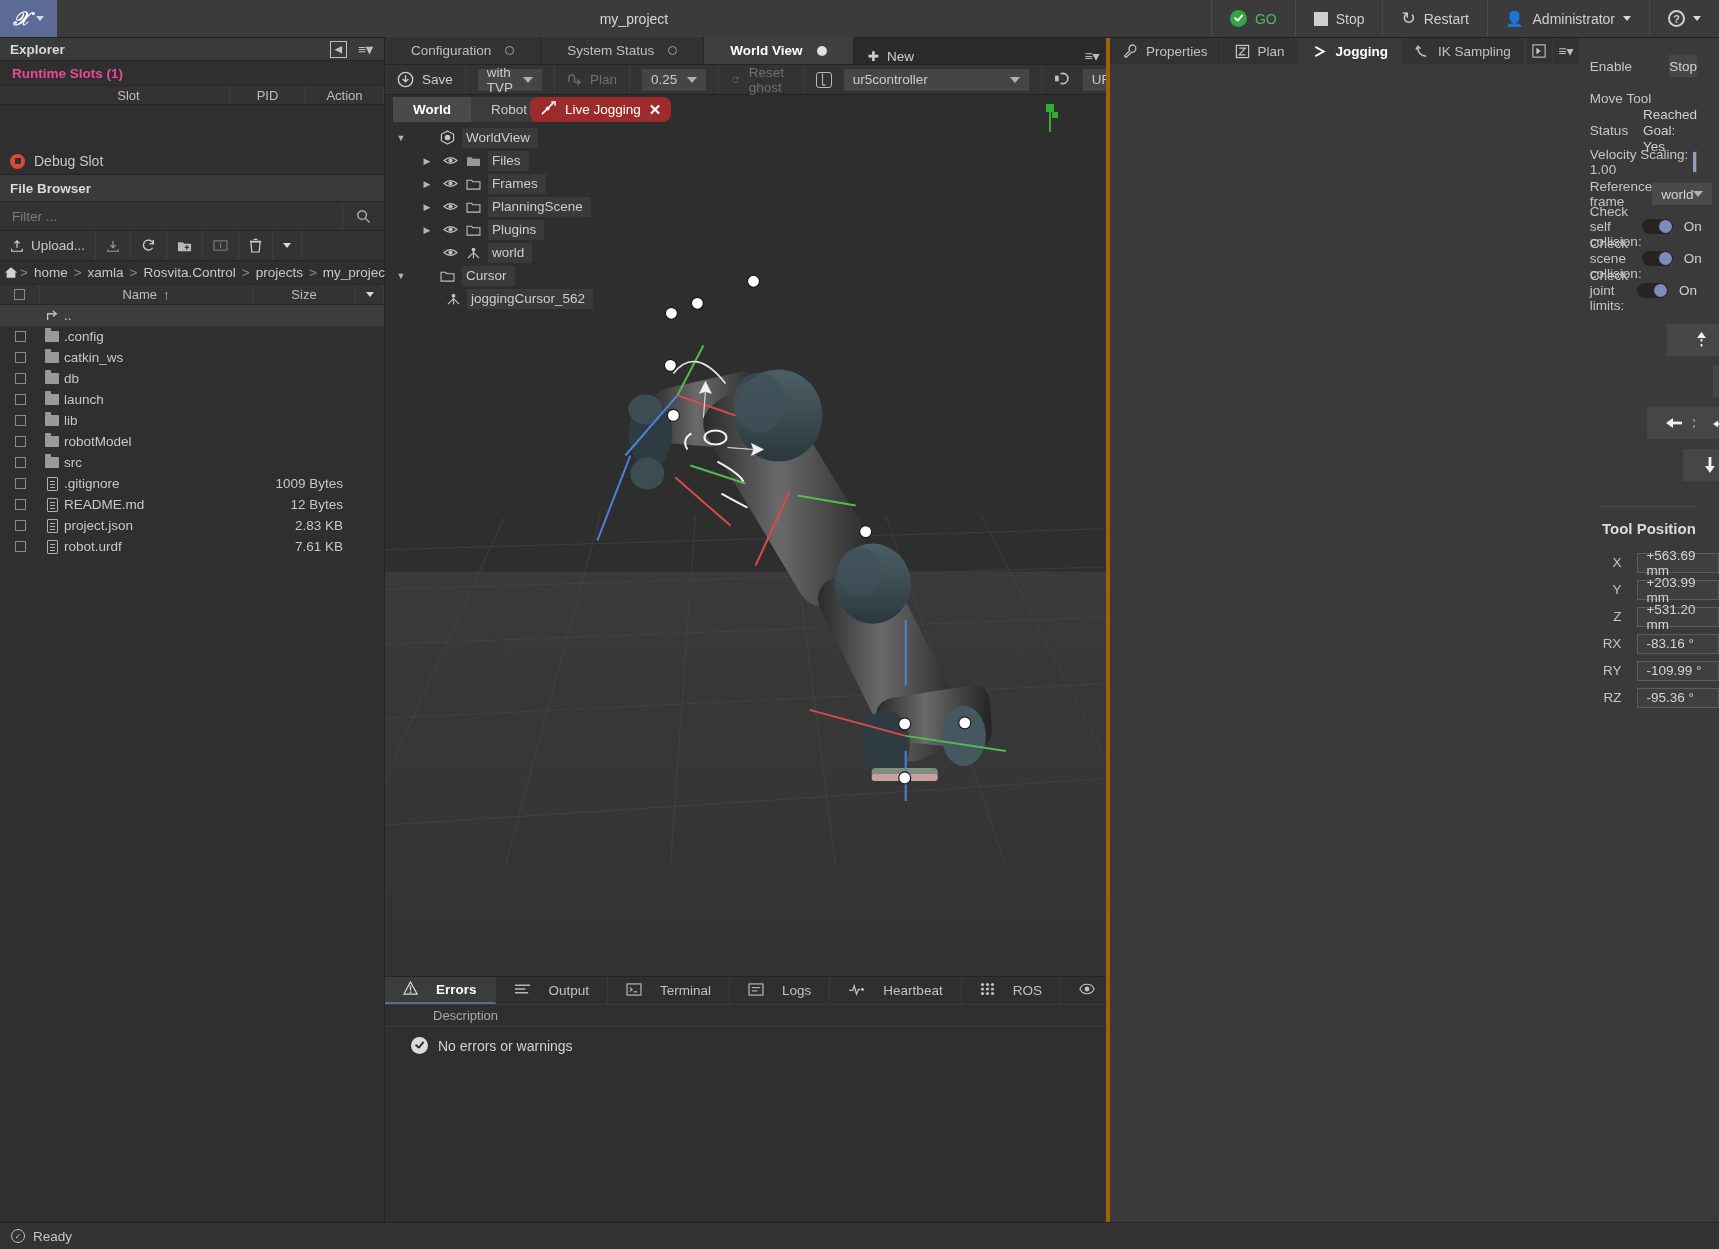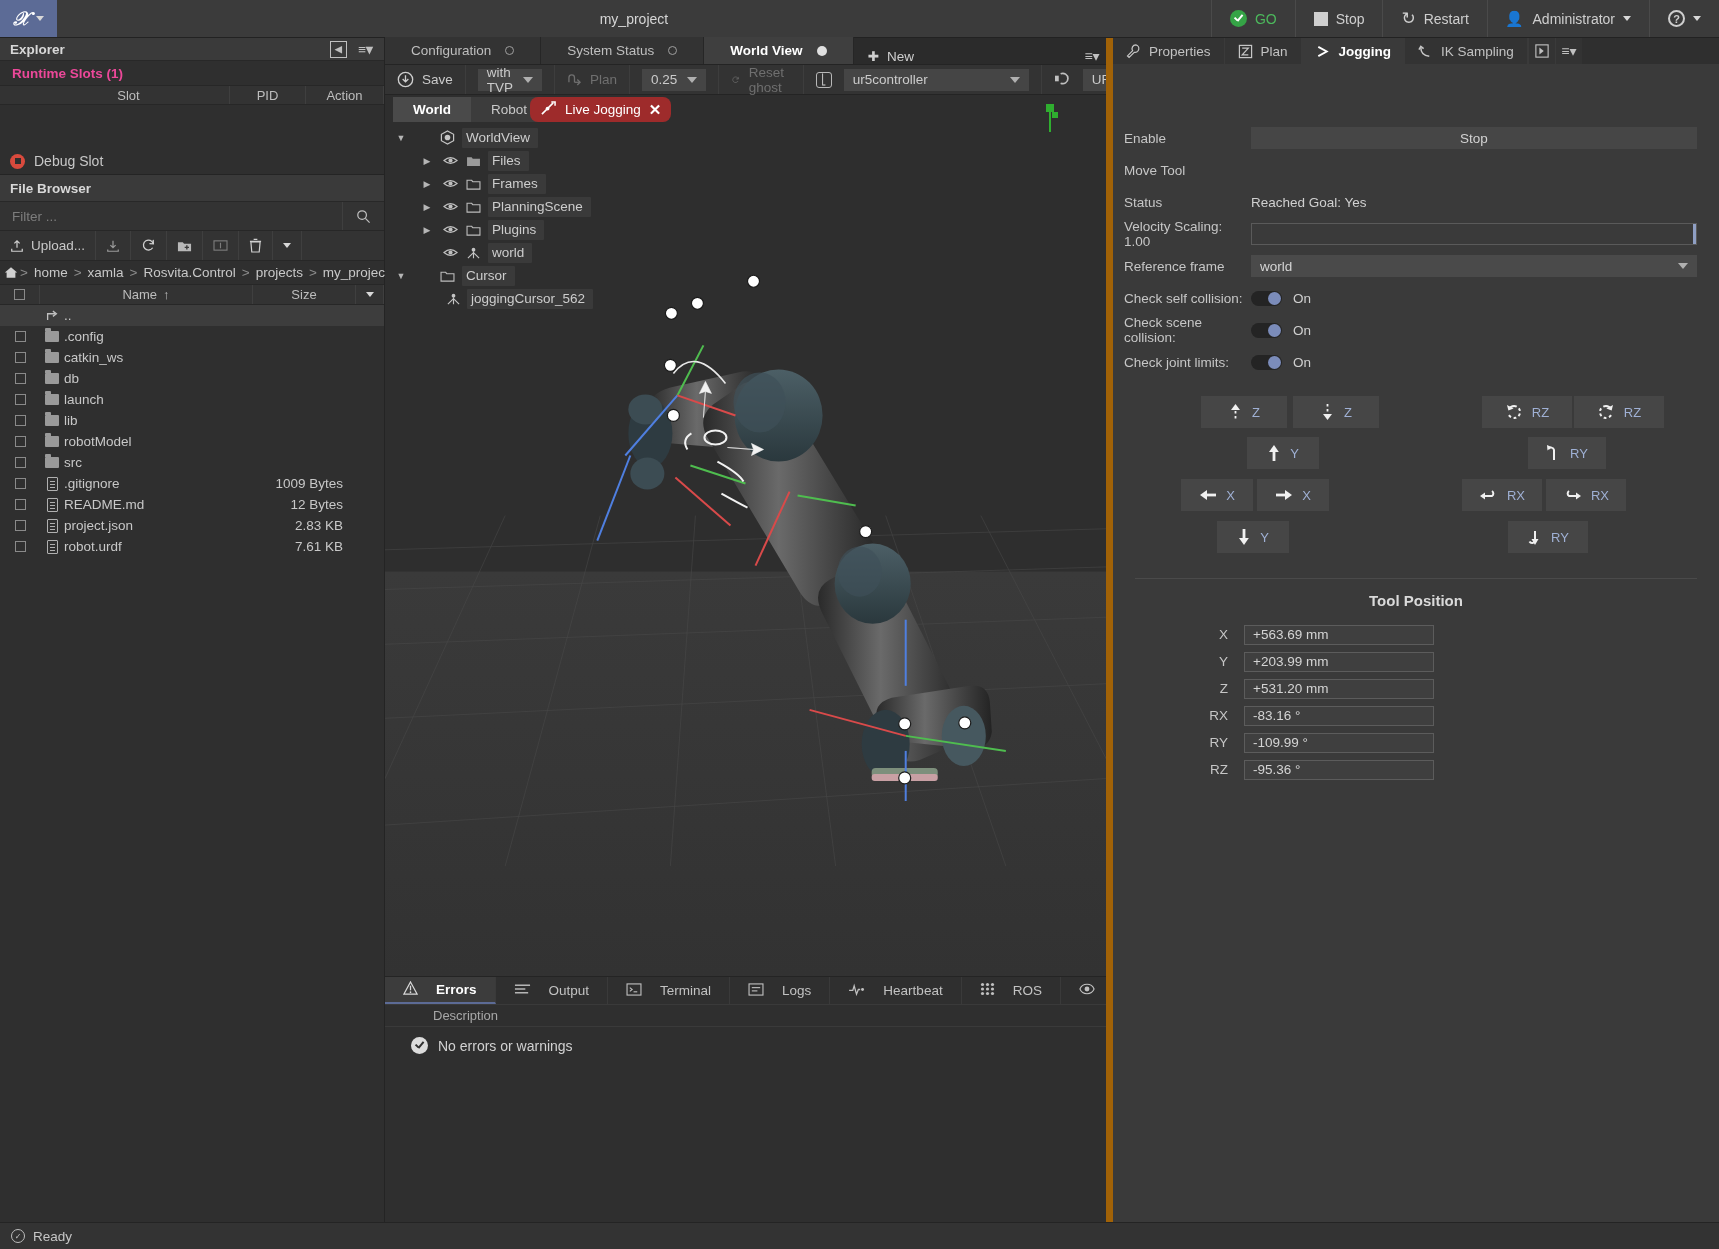--- a/index.html
+++ b/index.html
@@ -122,21 +122,21 @@
   .btab.active{background:#3c3c3c;color:#fff;font-weight:bold;border-bottom:2px solid #5c6b96;}
   .btabs .ff{flex:1;border-right:1px solid #3a3a3a;}
   .b-desc{height:22px;display:flex;align-items:center;padding-left:48px;font-size:13px;color:#a8a8a8;border-bottom:1px solid #3a3a3a;}
   .b-content{flex:1;padding:10px 0 0 0;}
   .noerr{display:flex;align-items:center;gap:10px;padding-left:26px;font-size:14px;color:#d2d2d2;}
   .ok-circ{width:17px;height:17px;border-radius:50%;background:#dcdcdc;position:relative;}
   .ok-circ:after{content:"";position:absolute;left:4px;top:8px;width:4px;height:2px;background:#2f2f2f;transform:rotate(45deg);}
   .ok-circ:before{content:"";position:absolute;left:6px;top:7px;width:8px;height:2px;background:#2f2f2f;transform:rotate(-50deg);}
 
   
-  .right { width:613px; flex:0 0 613px; background:#3a3a3a; border-left:7px solid #a16207; display:flex; flex-direction:column;gap:46px; }
+  .right { width:613px; flex:0 0 613px; background:#3a3a3a; border-left:4px solid #a16207; display:flex; flex-direction:row; }
   .rtabs{height:26px;display:flex;align-items:stretch;background:#2f2f2f;}
   .rtab{display:flex;align-items:center;gap:8px;padding:0 13px;font-size:13.5px;color:#c2c2c2;cursor:pointer;border-right:1px solid #3a3a3a;background:#333;}
   .rtab.active{background:#3a3a3a;color:#fff;font-weight:bold;}
   .rtabs .ff{flex:1;background:#2f2f2f;}
   .r-ic{width:27px;display:flex;align-items:center;justify-content:center;cursor:pointer;color:#c0c0c0;border-left:1px solid #3a3a3a;background:#333;}
   .rbody{flex:1;padding:12px 0 0 0;overflow:hidden;}
   .frow2{display:flex;align-items:center;height:32px;padding-left:11px;}
   .flbl{width:127px;font-size:13.5px;color:#c6c6c6;}
   .fctl{flex:1;padding-right:22px;}
   .btnwide{height:22px;background:#464646;display:flex;align-items:center;justify-content:center;font-size:13.5px;color:#d2d2d2;cursor:pointer;}

